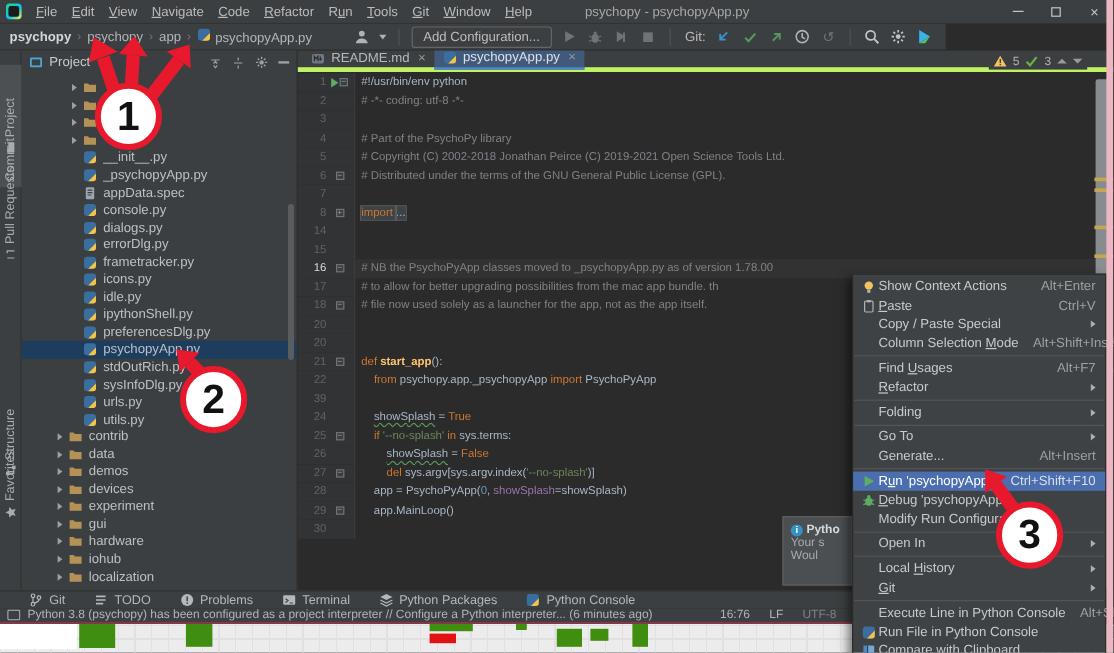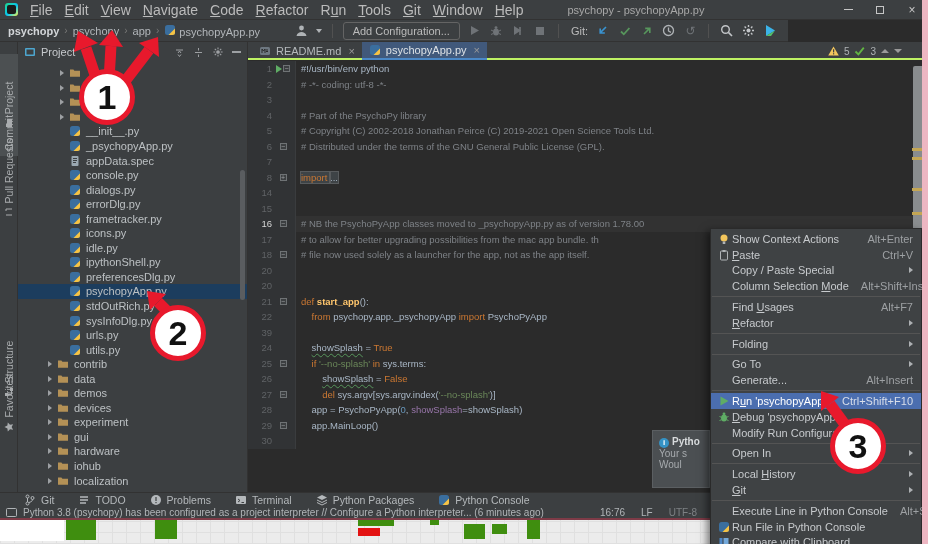--- a/index.html
+++ b/index.html
@@ -2,21 +2,21 @@
 <html><head>
 <meta charset="utf-8">
 <style>
   html,body{margin:0;padding:0;background:#1e1e1e;}
   *{box-sizing:border-box;font-family:"Liberation Sans",sans-serif;}
   .screen{position:relative;width:928px;height:544px;overflow:hidden;background:#2B2B2B;font-size:11px;color:#BBB;}
   
   .titlebar{position:absolute;left:0;top:0;width:928px;height:20px;background:#3C3F41;display:flex;align-items:center;border-bottom:1px solid #323232;}
   .logo{width:13px;height:13px;margin:0 6px 0 5px;border-radius:3px;background:linear-gradient(135deg,#21D789 0%,#07C3F2 55%,#FCF84A 100%);position:relative;}
   .logo::after{content:"";position:absolute;inset:2px;background:#1b1b1b;border-radius:2px;}
-  .mitem{padding:0 6px;color:#BBB;font-size:14px;cursor:default;text-align:right;}
+  .mitem{padding:0 6px;color:#BBB;font-size:11px;cursor:default;text-align:right;}
   .win-title{margin-left:38px;color:#A8A8A8;font-size:11px;}
   .winctl{margin-left:auto;display:flex;align-items:center;height:100%;}
   .winbtn{width:32px;height:100%;display:flex;align-items:center;justify-content:center;color:#C6C6C6;font-size:12px;}
   .btn-min i{display:block;width:9px;height:1px;background:#C6C6C6;}
   .btn-max i{display:block;width:8px;height:8px;border:1px solid #C6C6C6;}
   
   .navbar{position:absolute;left:0;top:20px;width:788px;height:22px;background:#3C3F41;display:flex;align-items:center;border-bottom:1px solid #323232;padding-left:8px;}
   .crumb{color:#B2B6BA;}
   .crumb.first{font-weight:bold;color:#D3D6D9;}
   .crumbsep{color:#777;margin:0 5px;font-size:10px;}
@@ -35,21 +35,21 @@
   .pheader .ptitle{font-size:11px;}
   .pheader-right{margin-left:auto;display:flex;gap:8px;align-items:center;color:#9da0a3;}
   .tree{position:absolute;top:22px;left:0;right:0;bottom:0;}
   .trow{height:14.55px;display:flex;align-items:center;color:#BCC0C3;font-size:11px;white-space:nowrap;}
   .trow.sel{background:#1C3D5E;}
   .chev{width:0;height:0;border-left:4px solid #9DA0A3;border-top:3.5px solid transparent;border-bottom:3.5px solid transparent;margin-right:5px;flex:none;}
   .ticon{width:12px;height:12px;margin-right:5px;flex:none;position:relative;top:0;}
   .tscroll{position:absolute;right:2px;top:128px;width:5px;height:130px;background:#5A5D60;border-radius:3px;}
   
   .editor{flex:1;background:#2B2B2B;position:relative;overflow:hidden;}
-  .tabbar{height:18px;background:#3C3F41;display:flex;align-items:flex-start;border-bottom:2px solid #bef264;padding-left:4px;}
+  .tabbar{height:18px;background:#3C3F41;display:flex;align-items:center;border-bottom:4px solid #bef264;padding-left:4px;}
   .tab{height:18px;display:flex;align-items:center;gap:5px;padding:0 7px;color:#B5B9BC;font-size:11px;}
   .tab.active{background:#41597B;color:#DDE2E6;border-bottom:2px solid #4A88C7;}
   .tclose{color:#9a9a9a;font-size:11px;margin-left:2px;}
   .codearea{position:absolute;left:0;top:19px;right:0;bottom:0;font-family:"DejaVu Sans Mono",monospace;font-size:9.5px;line-height:15.5px;}
   .cline{display:flex;height:15.5px;position:relative;}
   .cline.cur{background:#323232;}
   .gut{width:48px;flex:none;display:flex;align-items:center;background:#313335;border-right:1px solid #3A3C3E;}
   .gnum{width:24px;text-align:right;color:#606366;flex:none;}
   .gnum.cur{color:#D6D6D6;}
   .gmark{width:22px;flex:none;display:flex;align-items:center;justify-content:center;gap:1px;}

